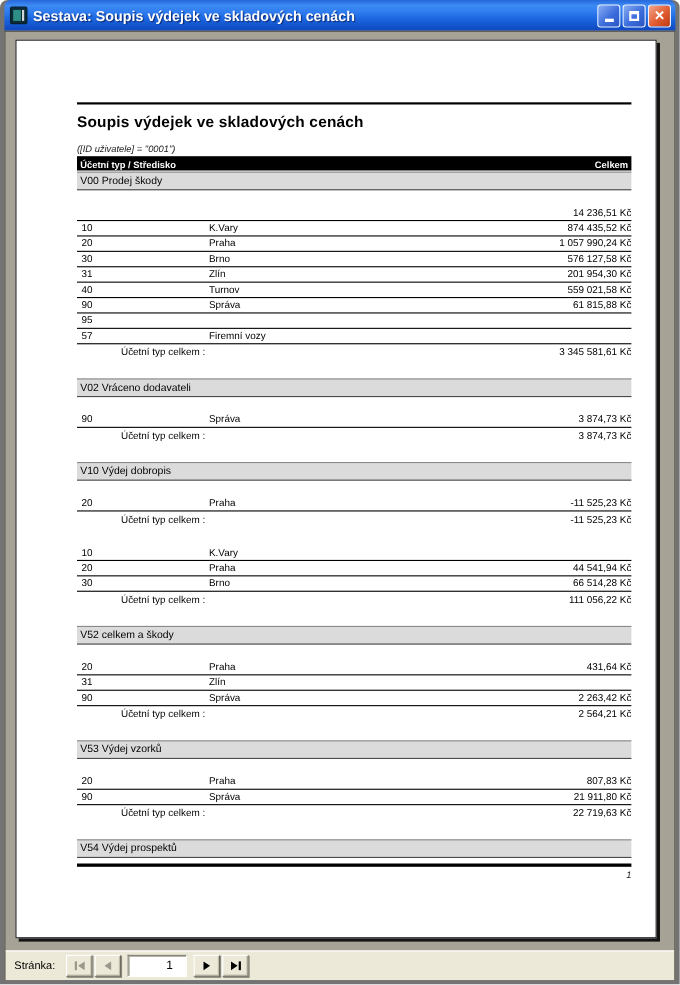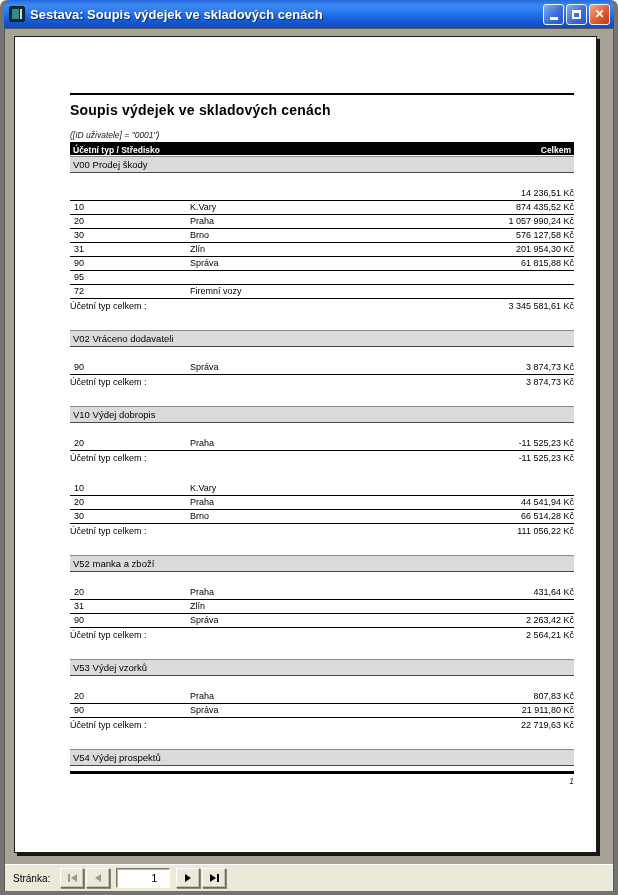--- a/index.html
+++ b/index.html
@@ -44,21 +44,21 @@
   .section { margin-top:1px; }
   .section + .section { margin-top:17px; }
   .band { height:17px; background:#dbdbdb; border-top:1px solid #8a8a8a; border-bottom:1px solid #4a4a4a;
     font-size:9.5px; line-height:15px; padding-left:3px; color:#000; }
   .rows { margin-top:14px; }
   .rows.empty { margin-top:0; }
   .data-row { height:14px; line-height:13px; font-size:9px; border-bottom:1px solid #000; display:flex; color:#000; }
   .cell-code { width:120px; padding-left:4px; flex:0 0 auto; }
   .cell-name { flex:1; }
   .cell-value { text-align:right; flex:0 0 auto; }
-  .total-row { height:14px; line-height:14px; font-size:9px; display:flex; justify-content:space-between; color:#000; }
+  .total-row { height:14px; line-height:14px; font-size:9px; display:flex; justify-content:space-between; color:#000;margin-left:40px; }
 
   .page-footer { margin-top:5px; border-top:3px solid #000; }
   .page-num { text-align:right; font-size:8.5px; font-style:italic; padding-top:2px; color:#222; }
 
   
   .statusbar { height:27px; background:#ece9d8; border-top:1px solid #fff; display:flex; align-items:center; padding:0 8px; }
   .status-label { font-size:10px; color:#000; margin-right:10px; }
   .nav-btn { width:24px; height:20px; margin-right:2px; background:#ece9d8; cursor:pointer;
     border:1px solid; border-color:#fff #6d6a5e #6d6a5e #fff; box-shadow:inset -1px -1px 0 #c6c2b2, 1px 1px 0 #8a887c;
     display:flex; align-items:center; justify-content:center; color:#000; }
@@ -133,34 +133,39 @@
     <span class="cell-name">Brno</span>
     <span class="cell-value">576 127,58 Kč</span>
   </div>
 
   <div class="data-row">
     <span class="cell-code">31</span>
     <span class="cell-name">Zlín</span>
     <span class="cell-value">201 954,30 Kč</span>
   </div>
 
+  <div class="data-row">
+    <span class="cell-code">40</span>
+    <span class="cell-name">Turnov</span>
+    <span class="cell-value">559 021,58 Kč</span>
+  </div>
 
   <div class="data-row">
     <span class="cell-code">90</span>
     <span class="cell-name">Správa</span>
     <span class="cell-value">61 815,88 Kč</span>
   </div>
 
   <div class="data-row">
     <span class="cell-code">95</span>
     <span class="cell-value"></span>
   </div>
 
   <div class="data-row">
-    <span class="cell-code">72</span>
+    <span class="cell-code">57</span>
     <span class="cell-name">Firemní vozy</span>
     <span class="cell-value"></span>
   </div>
 </div>
     <div class="total-row">
       <span>Účetní typ celkem :</span>
       <span>3 345 581,61 Kč</span>
     </div>
   </div>
 
@@ -219,21 +224,21 @@
   </div>
 </div>
     <div class="total-row">
       <span>Účetní typ celkem :</span>
       <span>111 056,22 Kč</span>
     </div>
   </div>
 
   <div class="section">
     <div class="band">
-      <span>V52 manka a zboží</span>
+      <span>V52 celkem a škody</span>
     </div>
     <div class="rows">
   <div class="data-row">
     <span class="cell-code">20</span>
     <span class="cell-name">Praha</span>
     <span class="cell-value">431,64 Kč</span>
   </div>
 
   <div class="data-row">
     <span class="cell-code">31</span>

